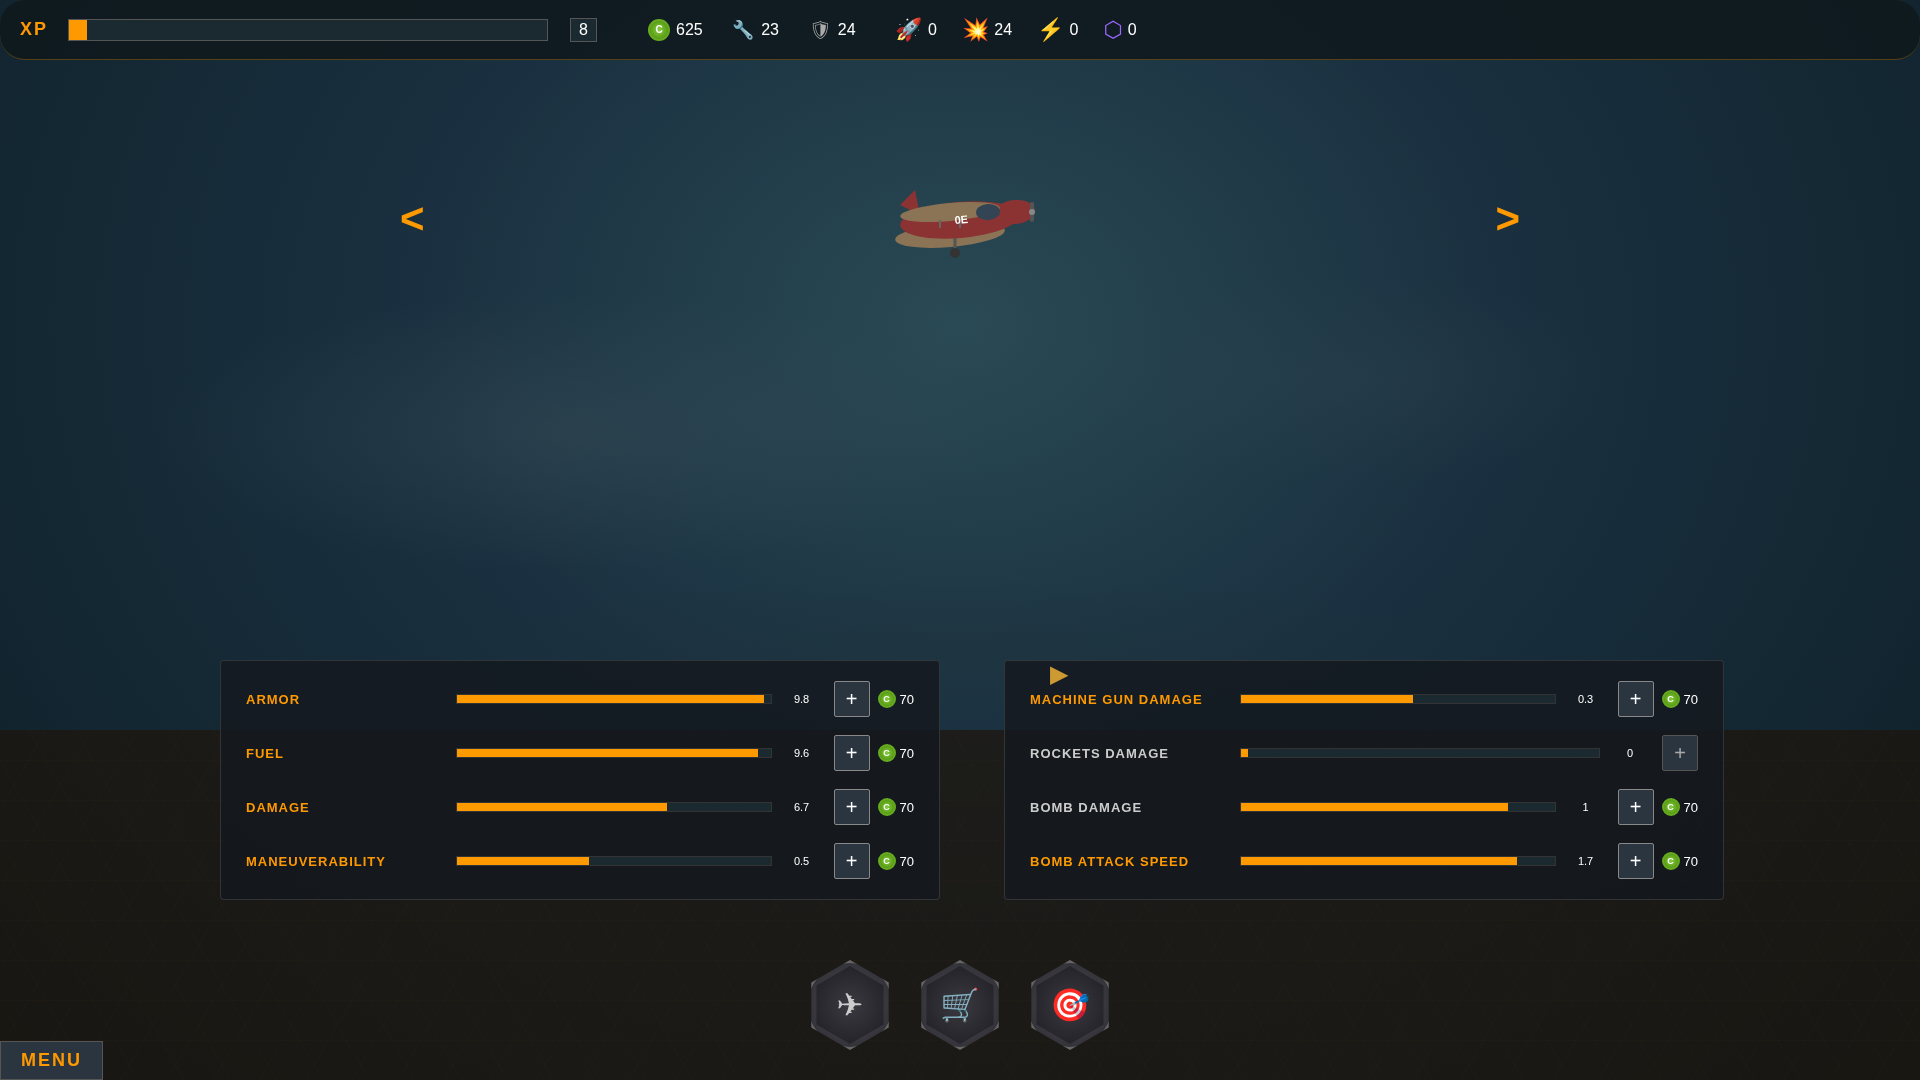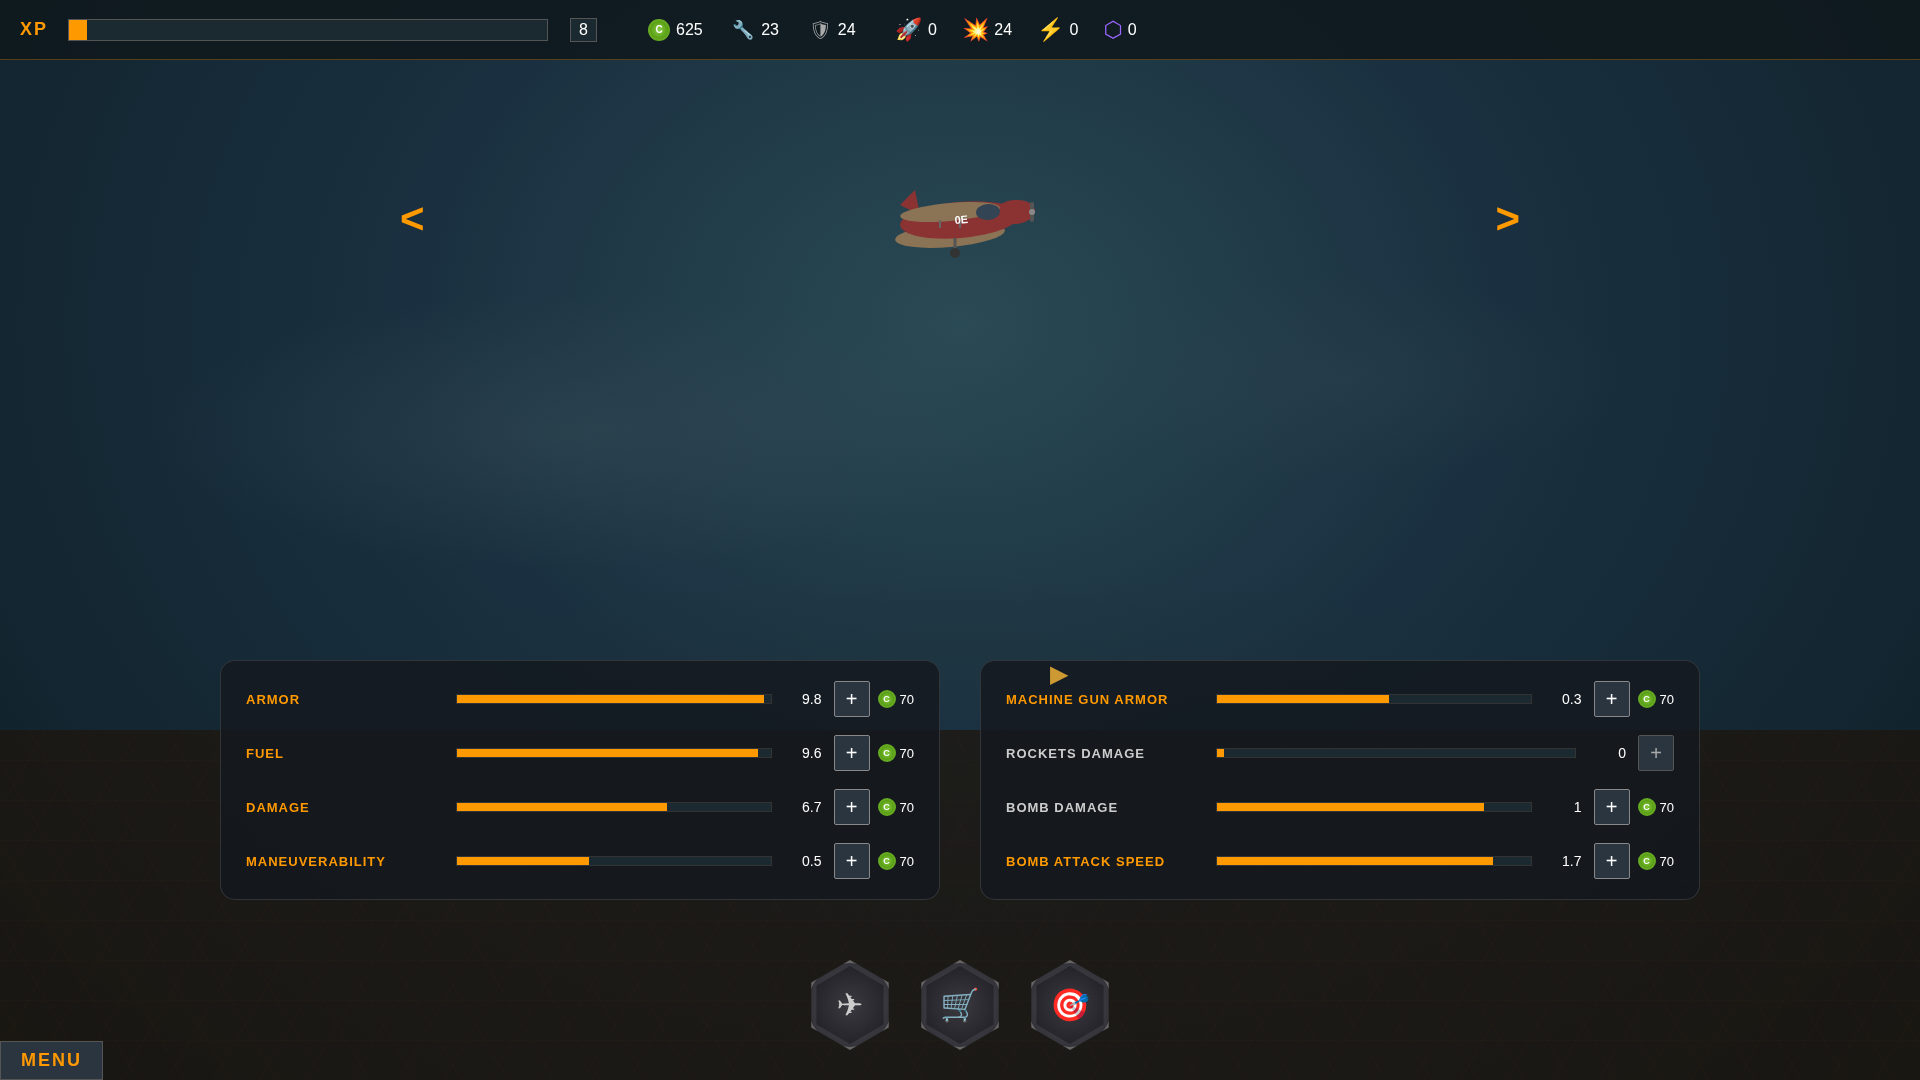--- a/index.html
+++ b/index.html
@@ -51,20 +51,21 @@
       left: 0;
       right: 0;
       height: 60px;
       background: rgba(15, 25, 30, 0.9);
       border-bottom: 1px solid rgba(255,150,0,0.3);
       display: flex;
       align-items: center;
       padding: 0 20px;
       gap: 20px;
       z-index: 10;
+      border-radius: 25px;
     }
 
     .xp-label {
       color: #ff9900;
       font-weight: bold;
       font-size: 18px;
       letter-spacing: 2px;
     }
 
     .xp-bar-container {
@@ -178,23 +179,24 @@
       display: flex;
       justify-content: center;
       gap: 40px;
       padding: 0 60px;
       z-index: 10;
     }
 
     .stats-panel {
       background: rgba(20, 25, 30, 0.85);
       border: 1px solid rgba(80, 80, 80, 0.5);
-      border-radius: 15px;
+      border-radius: 4px;
       padding: 20px 25px;
       width: 720px;
+      margin-left: 24px;
     }
 
     .stat-row {
       display: flex;
       align-items: center;
       margin-bottom: 18px;
     }
     .stat-row:last-child { margin-bottom: 0; }
 
     .stat-label {
@@ -218,23 +220,23 @@
     .stat-bar-fill {
       height: 100%;
       background: #ff9900;
       position: absolute;
       left: 0;
       top: 0;
     }
 
     .stat-value {
       color: white;
-      font-size: 14px;
+      font-size: 11px;
       width: 40px;
-      text-align: right;
+      text-align: center;
       flex-shrink: 0;
     }
 
     .stat-upgrade-btn {
       width: 36px;
       height: 36px;
       background: #2a3540;
       border: 1px solid #555;
       color: #aaa;
       font-size: 20px;
@@ -479,21 +481,21 @@
     <div class="stat-upgrade-btn active">+</div>
     <div class="stat-cost">
       <div class="coin-sm">C</div>
       <span class="stat-cost-value">70</span>
     </div>
   </div>
     </div>
 
   <div class="stats-panel" id="right-panel">
       <div class="stat-row">
-    <span class="stat-label" style="color: #ff9900">MACHINE GUN ARMOR</span>
+    <span class="stat-label" style="color: #ff9900">MACHINE GUN DAMAGE</span>
     <div class="stat-bar-container">
       <div class="stat-bar-fill" style="width: 55%"></div>
     </div>
     <span class="stat-value">0.3</span>
     <div class="stat-upgrade-btn active">+</div>
 
     <div class="stat-cost">
       <div class="coin-sm">C</div>
       <span class="stat-cost-value">70</span>
     </div>

